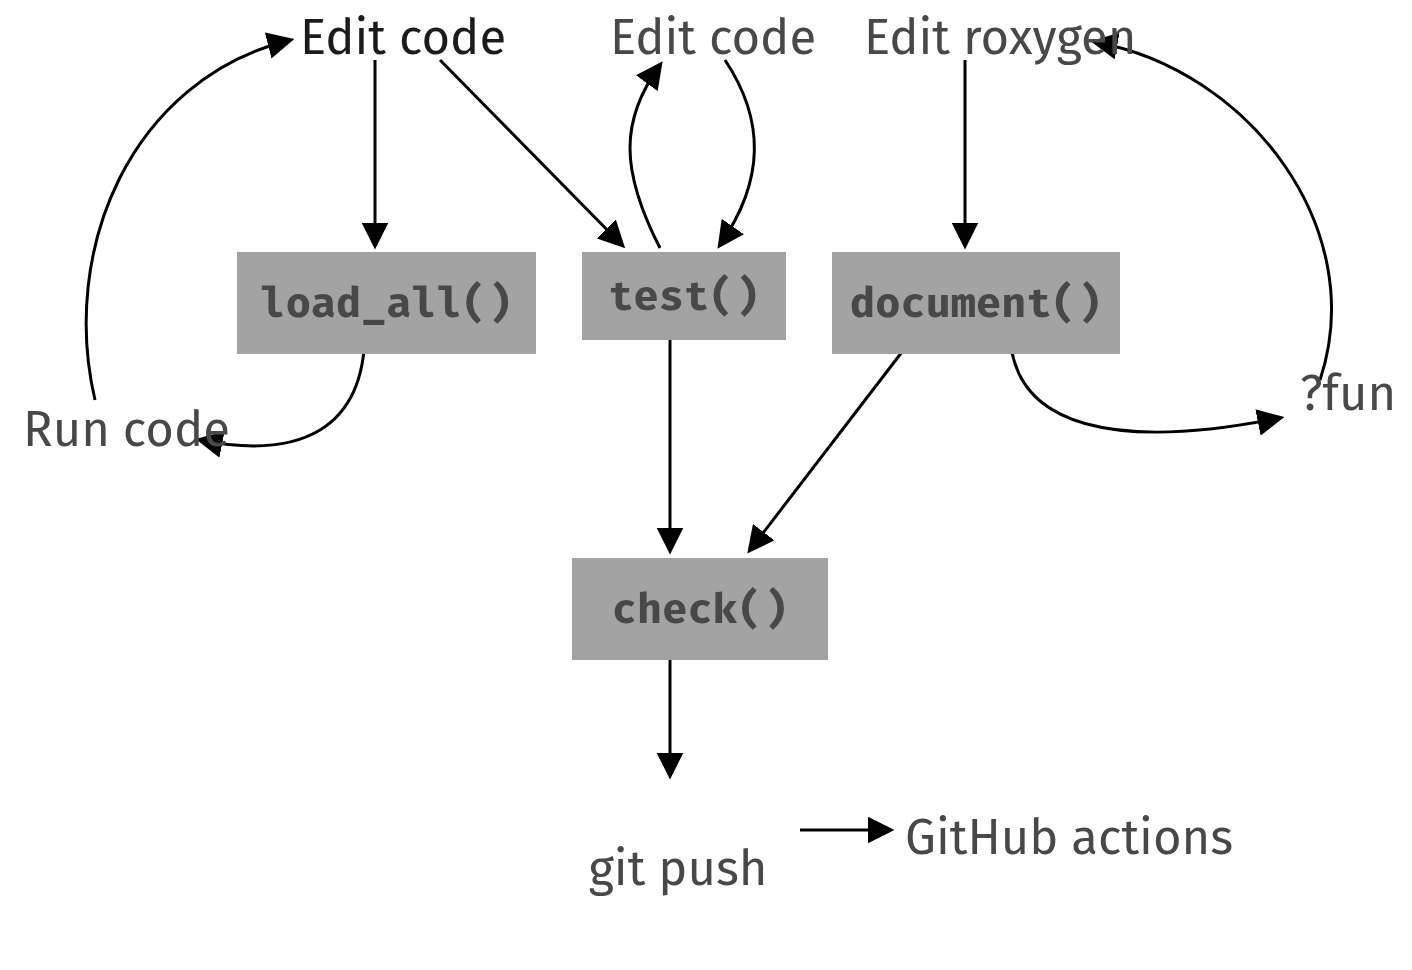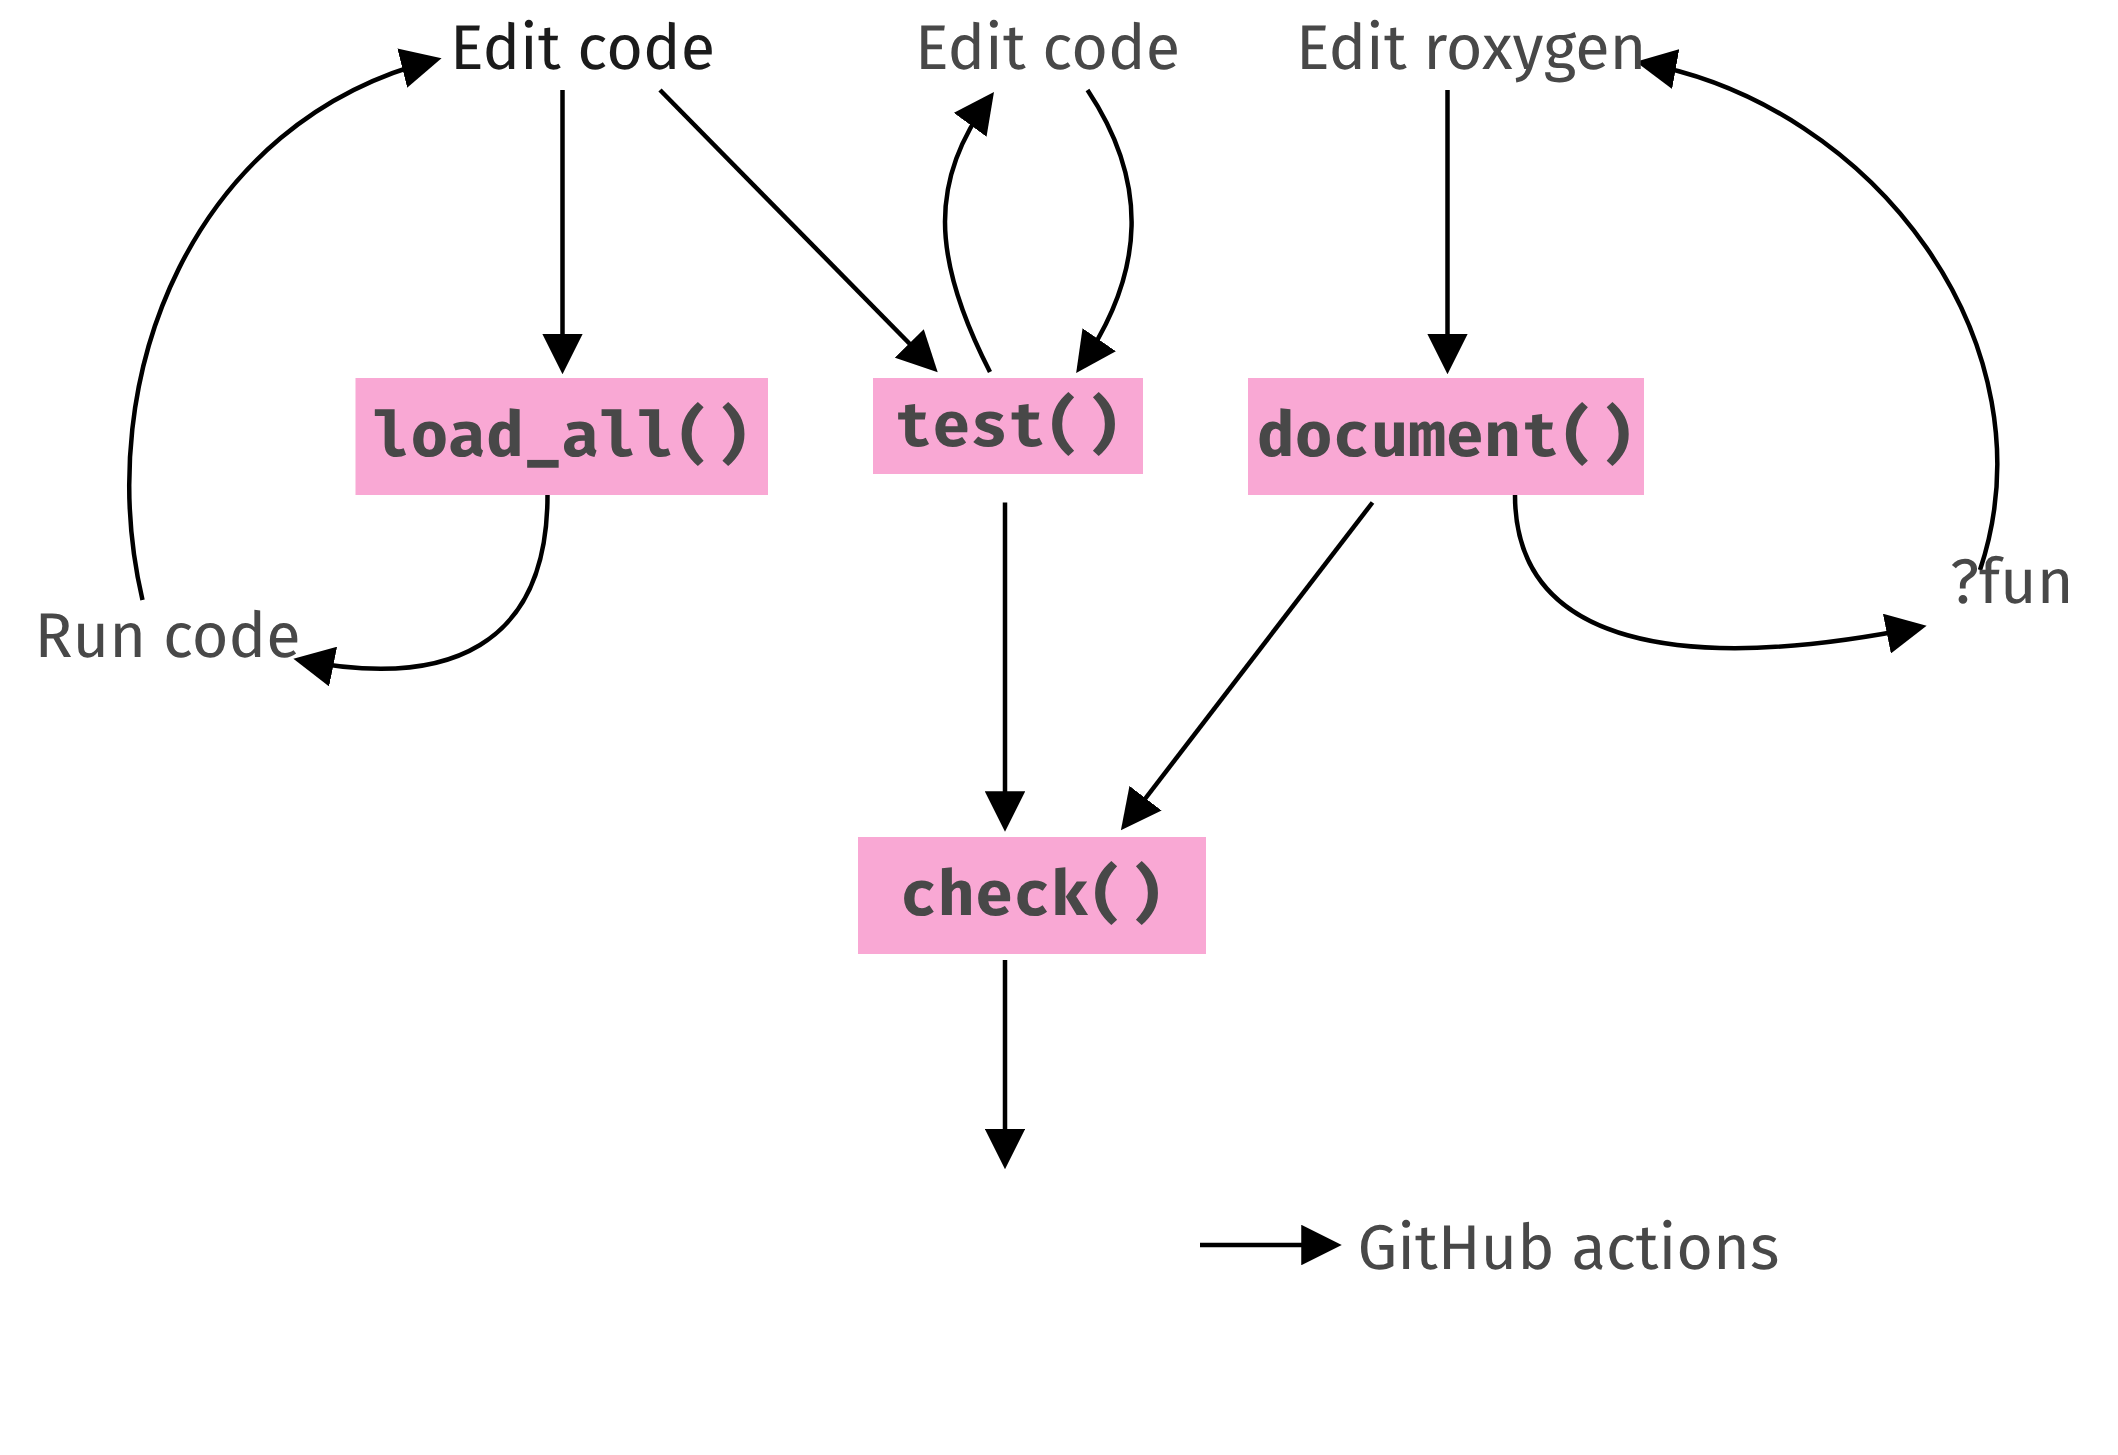--- a/index.html
+++ b/index.html
@@ -14,39 +14,39 @@
   }
   svg.edges {
     position: absolute;
     left: 0; top: 0;
     width: 1412px;
     height: 970px;
     pointer-events: none;
   }
   .label {
     position: absolute;
-    font-size: 42px;
+    font-size: 49px;
     color: #484848;
     font-weight: 400;
     white-space: nowrap;
   }
   .label.dark {
     color: #1b1b1b;
   }
   .box {
     position: absolute;
-    background: #f9a8d4;
+    background: #a3a3a3;
     color: #484848;
     font-family: "Fira Mono", "DejaVu Sans Mono", Menlo, Consolas, monospace;
     font-weight: 700;
     font-size: 42px;
     display: flex;
     align-items: center;
     justify-content: center;
-    padding: 0;
+    padding: 12px;
   }
   .center {
     text-align: center;
     line-height: 1.15;
   }
 </style>
 </head>
 <body>
 
 <svg class="edges">
@@ -104,15 +104,16 @@
 <div class="label" style="left:23px; top:400px;">Run code</div>
 
 <div class="label" style="left:1300px; top:364px;">?fun</div>
 
 <div class="box" style="left:572px; top:558px; width:232px; height:78px;">
   <span>check()</span>
 </div>
 
 <div class="label center" style="left:568px; top:785px; width:220px;">
   <br>
+  <span>git push</span>
 </div>
 
 <div class="label" style="left:905px; top:808px;">GitHub actions</div>
 
 </body></html>

